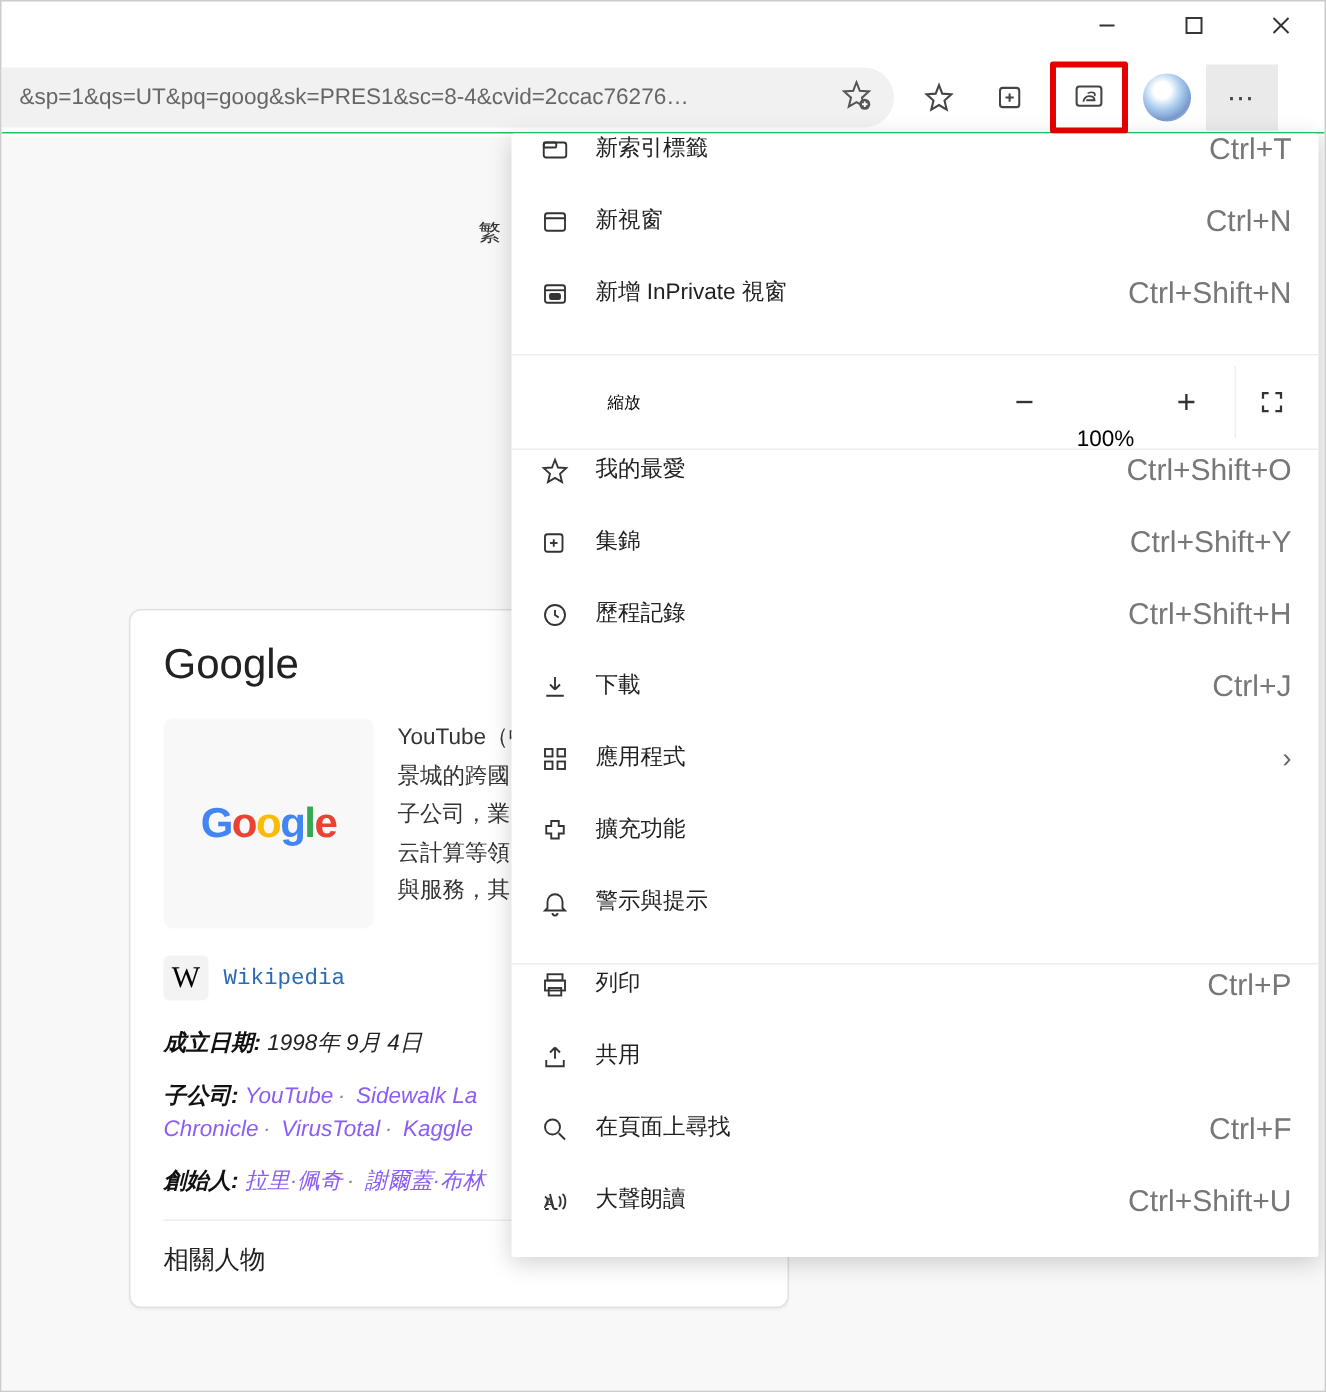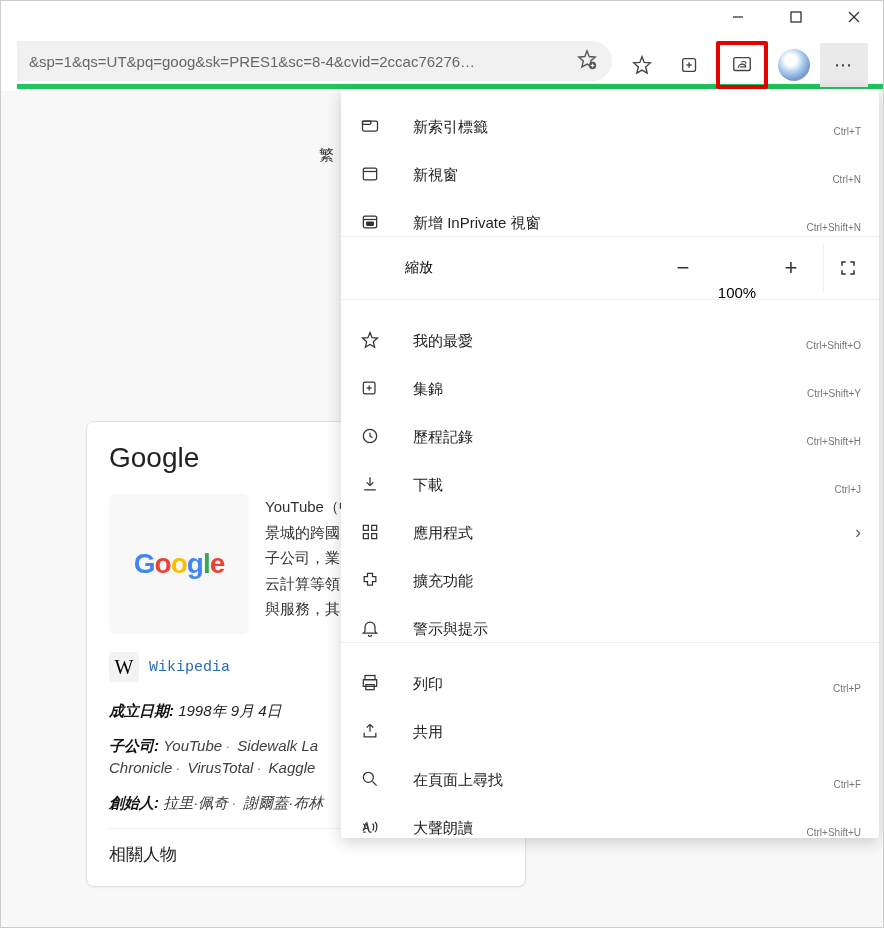--- a/index.html
+++ b/index.html
@@ -29,26 +29,26 @@
   justify-content: center;
   color: #333;
   font-size: 15px;
 }
 .window-btn svg { stroke: #333; }
 
 
 .toolbar {
   position: absolute;
   top: 40px;
-  left: 16px;
+  left: 0;
   right: 0;
   height: 48px;
   display: flex;
-  align-items: flex-start;
-  border-bottom: 5px solid #22c55e;
+  align-items: center;
+  border-bottom: 1px solid #22c55e;
 }
 .addr-bar {
   flex: 1;
   height: 40px;
   background: #f1f1f1;
   border-radius: 0 20px 20px 0;
   display: flex;
   align-items: center;
   padding: 0 12px;
   margin-right: 8px;
@@ -134,21 +134,21 @@
 .lang-label {
   position: absolute;
   top: 55px;
   left: 318px;
   color: #333;
   font-size: 15px;
 }
 
 .info-card {
   position: absolute;
-  top: 330px;
+  top: 315px;
   left: 85px;
   width: 440px;
   background: #fff;
   border: 1px solid #e1e1e1;
   border-radius: 8px;
   padding: 20px 22px;
   box-shadow: 0 1px 2px rgba(0,0,0,0.05);
 }
 .card-title {
   font-size: 28px;
@@ -196,21 +196,21 @@
   display: flex;
   align-items: center;
   justify-content: center;
   font-family: "Times New Roman", serif;
   font-size: 20px;
   font-weight: 400;
 }
 .wiki-link { color: #2a6bb8; font-size: 15px; font-family: Liberation Mono, monospace; }
 .info-line { font-size: 15px; margin-bottom: 12px; color: #222; line-height: 1.5; font-style: italic; }
 .info-line .label { font-weight: 700; color: #111; }
-.info-line .link { color: #404040; }
+.info-line .link { color: #8b5cf6; }
 .sep-dot { color: #888; margin: 0 3px; }
 .card-footer {
   border-top: 1px solid #eee;
   margin-top: 14px;
   padding-top: 14px;
   font-size: 17px;
   font-weight: 400;
   color: #222;
 }
 
@@ -221,56 +221,55 @@
   left: 340px;
   width: 538px;
   background: #fff;
   box-shadow: 0 4px 16px rgba(0,0,0,0.18);
   border-radius: 2px;
   z-index: 10;
 }
 .menu-row {
   height: 48px;
   display: flex;
-  align-items: flex-end;
+  align-items: flex-start;
   padding: 0 18px 0 18px;
   color: #222;
   font-size: 15px;
-  gap: 16px;
 }
 .menu-icon {
   width: 22px;
   height: 22px;
   margin-right: 16px;
   display: flex;
   align-items: center;
   justify-content: center;
   color: #333;
   flex-shrink: 0;
 }
 .menu-icon svg { width: 20px; height: 20px; stroke: #333; stroke-width: 1.5; fill: none; }
 .menu-label { flex: 1; }
-.menu-shortcut { color: #777; font-size: 10px; }
+.menu-shortcut { color: #777; font-size: 20px; }
 .menu-chevron { color: #666; font-size: 18px; }
 .menu-sep {
   height: 1px;
   background: #eee;
   margin: 3px 0;
 }
 
 .zoom-row {
   height: 56px;
   display: flex;
   align-items: center;
   padding: 0 8px;
 }
 .zoom-label {
   padding-left: 56px;
   flex: 1;
-  font-size: 14px;
+  font-size: 11px;
 }
 .zoom-ctrl {
   display: flex;
   align-items: center;
 }
 .zoom-btn {
   width: 48px; height: 48px;
   display: flex;
   align-items: center;
   justify-content: center;

